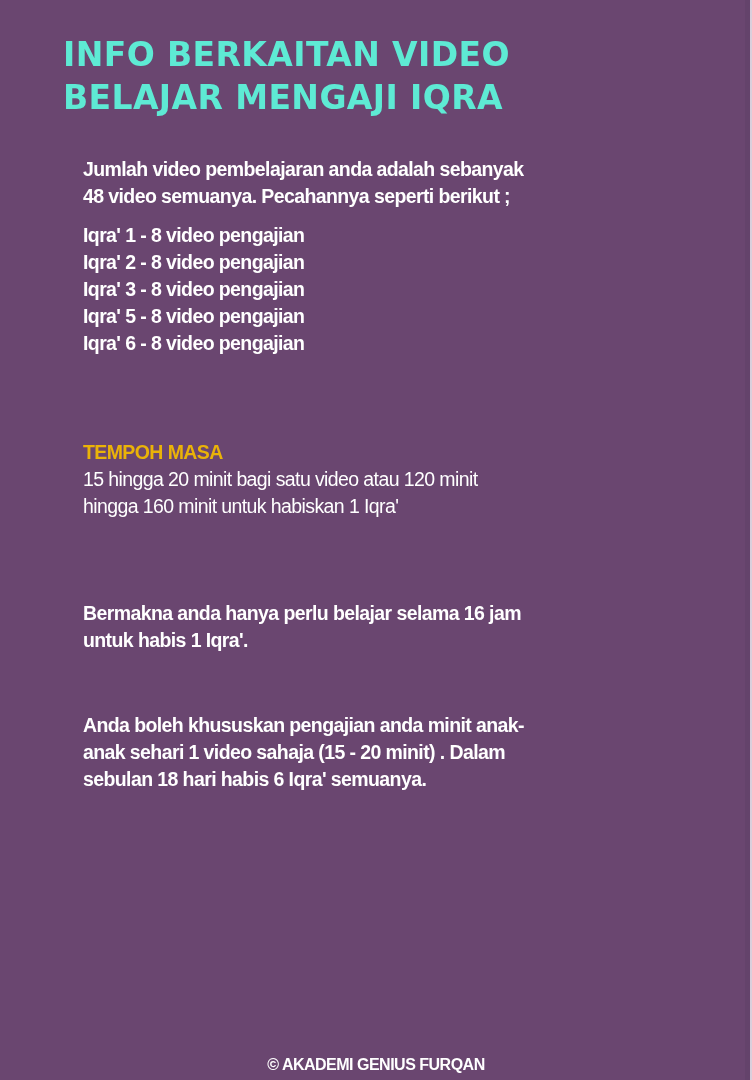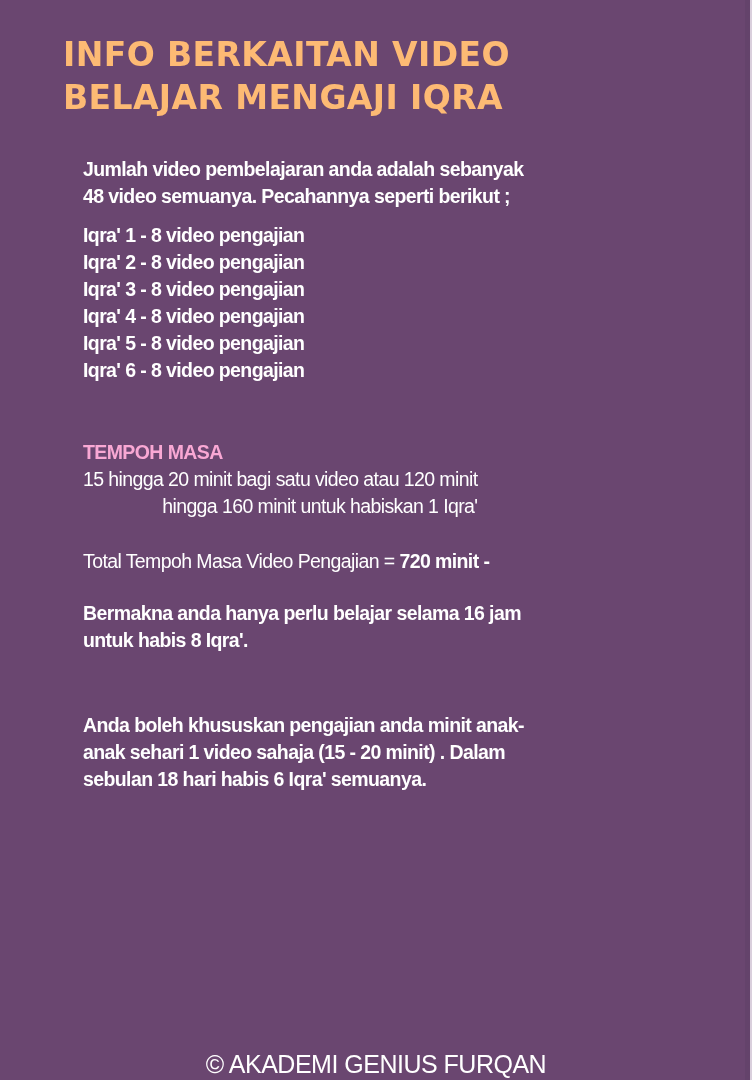--- a/index.html
+++ b/index.html
@@ -34,54 +34,54 @@
   .title {
     position: absolute;
     left: 63px;
     top: 33px;
     margin: 0;
     font-family: "DejaVu Sans", sans-serif;
     font-weight: bold;
     font-size: 33px;
     line-height: 43px;
     letter-spacing: 0.4px;
-    color: #fdba74;
+    color: #5eead4;
   }
   .title span { display: block; }
   .block {
     position: absolute;
     left: 63px;
     font-size: 19.5px;
     line-height: 27px;
     letter-spacing: -0.6px;
     white-space: nowrap;
     margin-left: 20px;
   }
   .bold { font-weight: bold; }
-  .normal { font-weight: normal; text-align: right; }
+  .normal { font-weight: normal; }
   .line { display: block; }
   .intro { top: 156px; }
   .iqra-list { top: 222px; }
   .tempoh-heading {
     top: 439px;
-    color: #f9a8d4;
+    color: #eab308;
     font-weight: bold;
   }
   .tempoh-desc { top: 466px; }
   .total { top: 548px; }
   .meaning { top: 600px; }
   .advice { top: 712px; }
   .footer {
     position: absolute;
     top: 1051px;
     left: 0;
     width: 752px;
     text-align: center;
-    font-weight: normal;
-    font-size: 25px;
+    font-weight: bold;
+    font-size: 16px;
     line-height: 27px;
     letter-spacing: -0.5px;
   }
 </style>
 </head>
 <body>
 
 <div class="right-edge-shade"></div>
 <div class="right-edge-line"></div>
 
@@ -92,39 +92,37 @@
 
 <div class="block bold intro">
   <span class="line">Jumlah video pembelajaran anda adalah sebanyak</span>
   <span class="line">48 video semuanya. Pecahannya seperti berikut ;</span>
 </div>
 
 <div class="block bold iqra-list">
   <span class="line">Iqra' 1 - 8 video pengajian</span>
   <span class="line">Iqra' 2 - 8 video pengajian</span>
   <span class="line">Iqra' 3 - 8 video pengajian</span>
-  <span class="line">Iqra' 4 - 8 video pengajian</span>
   <span class="line">Iqra' 5 - 8 video pengajian</span>
   <span class="line">Iqra' 6 - 8 video pengajian</span>
 </div>
 
 <div class="block tempoh-heading">TEMPOH MASA</div>
 
 <div class="block normal tempoh-desc">
   <span class="line">15 hingga 20 minit bagi satu video atau 120 minit</span>
   <span class="line">hingga 160 minit untuk habiskan 1 Iqra'</span>
 </div>
 
 <div class="block total">
-  <span class="line"><span class="normal">Total Tempoh Masa Video Pengajian = </span><span class="bold">720 minit -</span></span>
 </div>
 
 <div class="block bold meaning">
   <span class="line">Bermakna anda hanya perlu belajar selama 16 jam</span>
-  <span class="line">untuk habis 8 Iqra'.</span>
+  <span class="line">untuk habis 1 Iqra'.</span>
 </div>
 
 <div class="block bold advice">
   <span class="line">Anda boleh khususkan pengajian anda minit anak-</span>
   <span class="line">anak sehari 1 video sahaja (15 - 20 minit) . Dalam</span>
   <span class="line">sebulan 18 hari habis 6 Iqra' semuanya.</span>
 </div>
 
 <div class="footer">© AKADEMI GENIUS FURQAN</div>
 

